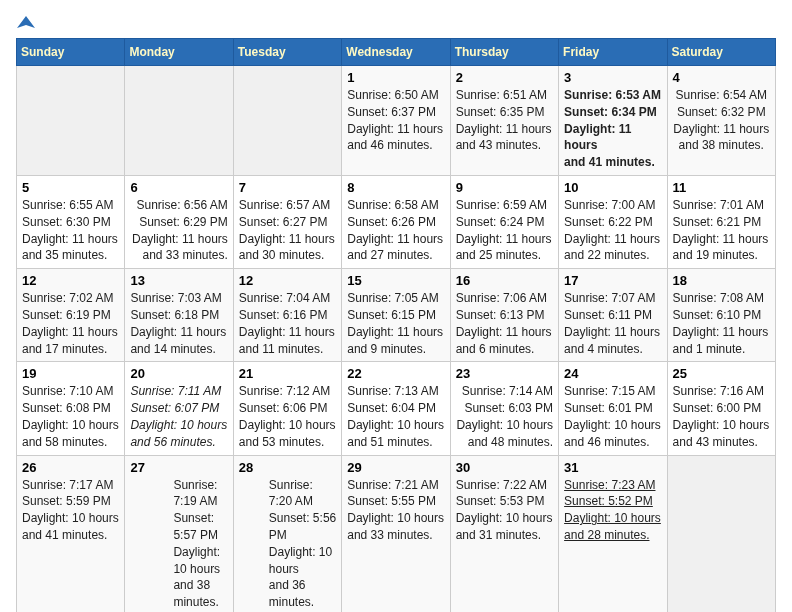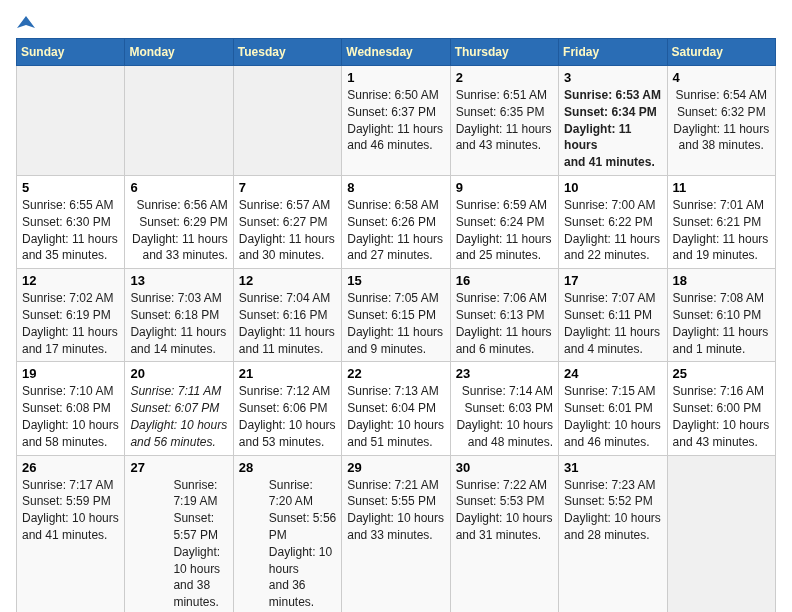--- a/index.html
+++ b/index.html
@@ -325,21 +325,21 @@
         </td>
         <td>
           <span class="day-number">30</span>
           <div class="day-info" style="white-space: pre-line;">Sunrise: 7:22 AM
 Sunset: 5:53 PM
 Daylight: 10 hours
 and 31 minutes.</div>
         </td>
         <td>
           <span class="day-number">31</span>
-          <div class="day-info" style="white-space: pre-line;">Sunrise: 7:23 AM
+          <div class="day-info" style="white-space: pre-line; text-decoration: underline;">Sunrise: 7:23 AM
 Sunset: 5:52 PM
 Daylight: 10 hours
 and 28 minutes.</div>
         </td>
         <td class="empty"></td>
       </tr>
     </tbody>
 </table>
 
 </body></html>

